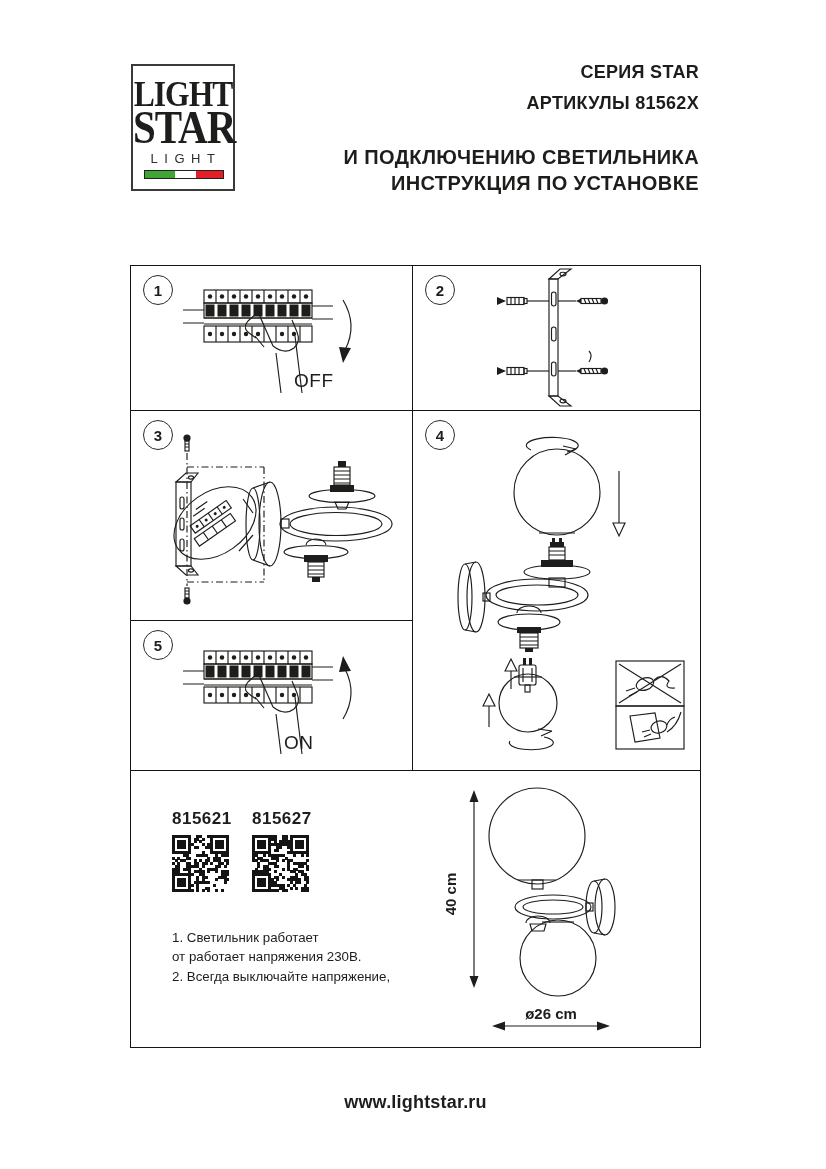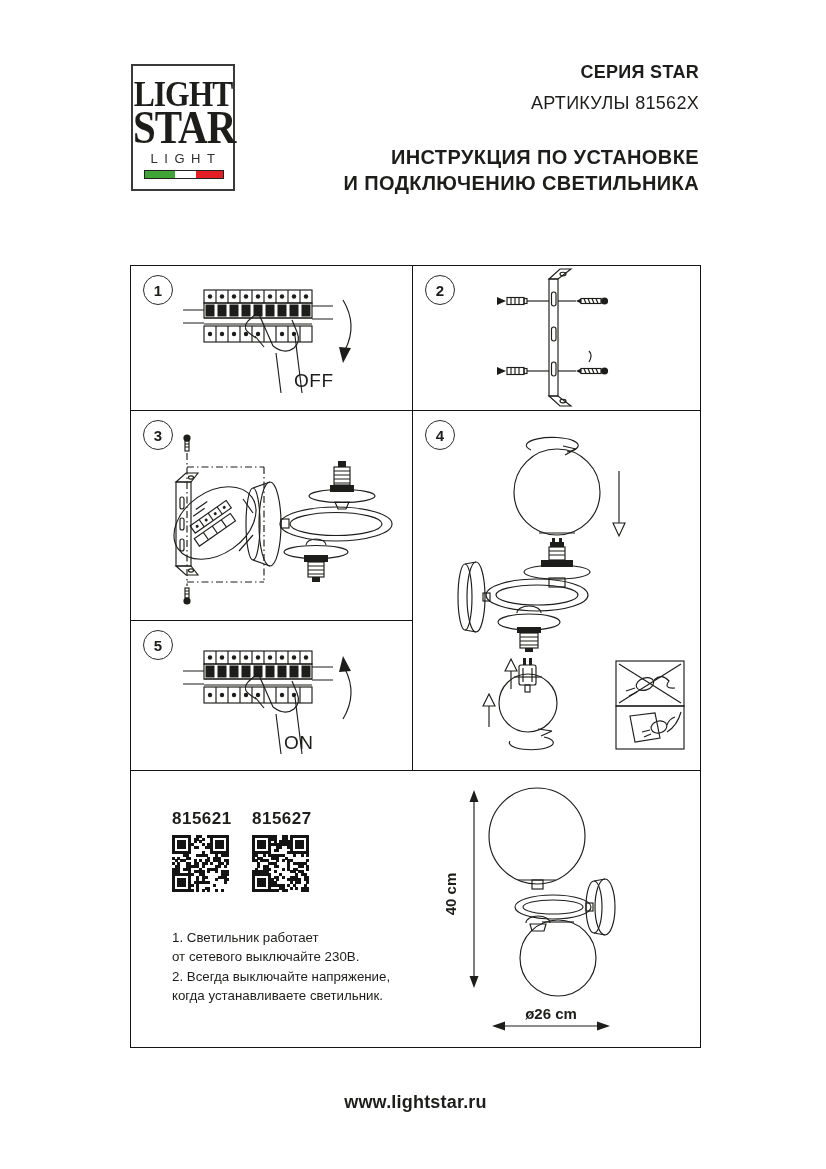--- a/index.html
+++ b/index.html
@@ -15,21 +15,21 @@
   .logo-group{font-size:13px;letter-spacing:6.5px;text-indent:6px;color:#2e2e2e;
               margin-top:6px;font-weight:400;}
   .logo-flag{position:absolute;left:11px;bottom:10px;width:80px;height:9px;
              border:1px solid #222;box-sizing:border-box;display:flex;}
   .logo-flag i{display:block;height:100%;}
   .fg{width:38%;background:#3fa535;}
   .fw{width:28%;background:#ffffff;}
   .fr{width:34%;background:#e31e24;}
   .title-block{position:absolute;right:127px;top:62px;text-align:right;}
   .tb-series{font-size:18px;font-weight:700;line-height:21px;margin-bottom:10px;letter-spacing:.3px;}
-  .tb-articles{font-size:18px;font-weight:400;line-height:21px;letter-spacing:.3px;}
+  .tb-articles{font-size:18px;font-weight:700;line-height:21px;letter-spacing:.3px;}
   .tb-inst{font-size:20px;font-weight:700;line-height:26px;letter-spacing:.4px;}
   .tb-gap{height:30px;}
   
   .sheet{position:absolute;left:130px;top:265px;width:571px;height:783px;
          border:1.6px solid #141414;box-sizing:border-box;display:grid;
          grid-template-columns:282px 1fr;grid-template-rows:145px 210px 150px 1fr;}
   .cell{position:relative;box-sizing:border-box;}
   .bR{border-right:1.3px solid #141414;}
   .bB{border-bottom:1.3px solid #141414;}
   .c1{grid-row:1;grid-column:1;}
@@ -123,22 +123,22 @@
         <i class="fg"></i>
         <i class="fw"></i>
         <i class="fr"></i>
       </div>
   </div>
 
   <div class="title-block">
     <div class="tb-series">СЕРИЯ STAR</div>
     <div class="tb-articles">АРТИКУЛЫ 81562X</div>
     <div class="tb-gap"></div>
+    <div class="tb-inst">И ПОДКЛЮЧЕНИЮ СВЕТИЛЬНИКА</div>
     <div class="tb-inst">ИНСТРУКЦИЯ ПО УСТАНОВКЕ</div>
-    <div class="tb-inst">И ПОДКЛЮЧЕНИЮ СВЕТИЛЬНИКА</div>
   </div>
 
   <div class="sheet">
 
     <div class="cell c1 bR bB">
       <div class="badge">
           <span>1</span>
         </div>
       <svg class="art" width="282" height="145" viewBox="0 0 282 145">
         <use href="#breaker" x="52" y="20" width="150" height="62"></use>
@@ -835,23 +835,22 @@
           <i style="left: 21.71px; top: 54.29px; width: 3.01px; height: 3.01px;"></i>
           <i style="left: 24.43px; top: 54.29px; width: 3.01px; height: 3.01px;"></i>
           <i style="left: 29.86px; top: 54.29px; width: 3.01px; height: 3.01px;"></i>
           <i style="left: 32.57px; top: 54.29px; width: 3.01px; height: 3.01px;"></i>
           <i style="left: 48.86px; top: 54.29px; width: 3.01px; height: 3.01px;"></i>
           <i style="left: 51.57px; top: 54.29px; width: 3.01px; height: 3.01px;"></i>
           <i style="left: 54.29px; top: 54.29px; width: 3.01px; height: 3.01px;"></i>
         </div>
       <div class="notes">
         <div>1. Светильник работает</div>
-        <div>от сетевого выключайте 230В.</div>
+        <div>от работает напряжения 230В.</div>
         <div>2. Всегда выключайте напряжение,</div>
-        <div>когда устанавливаете светильник.</div>
       </div>
       <svg class="art" style="left:295px;top:8px;" width="280" height="252" viewBox="0 0 280 252">
         <g>
           <path d="M48,20 V200"></path>
           <path class="f" d="M48,11 l-4.5,12 h9 z"></path>
           <path class="f" d="M48,209 l-4.5,-12 h9 z"></path>
           <text class="dim" transform="rotate(-90 30 115)" x="30" y="115" text-anchor="middle">40 cm</text>
         </g>
         <g>
           <circle cx="111" cy="57" r="48"></circle>

